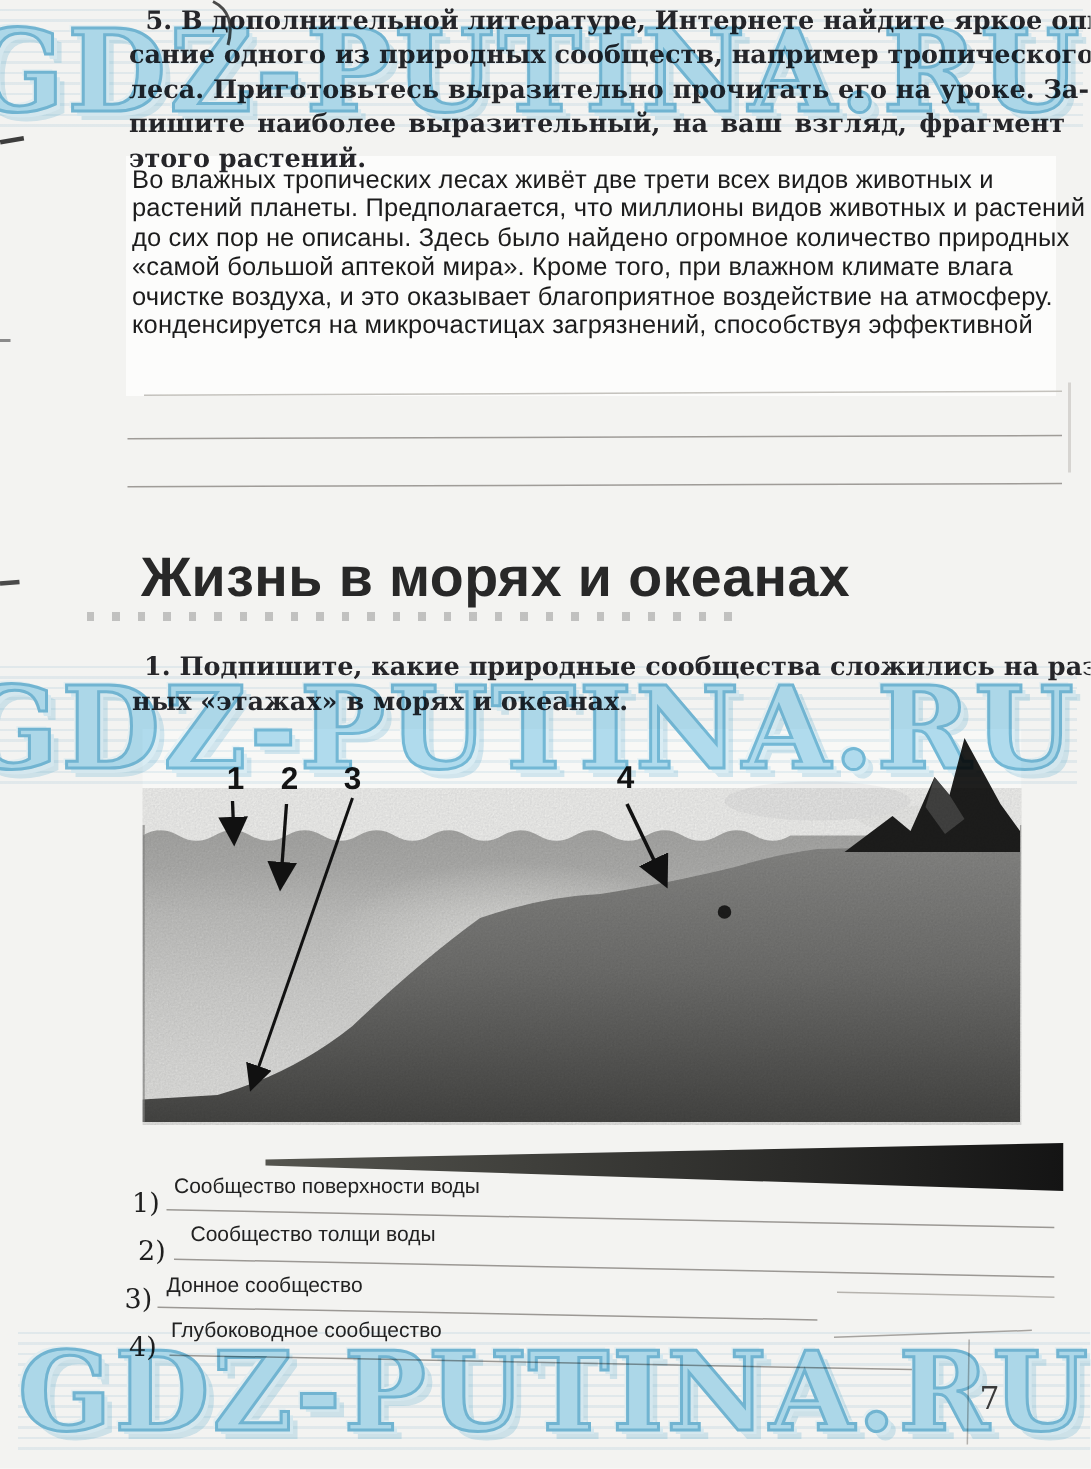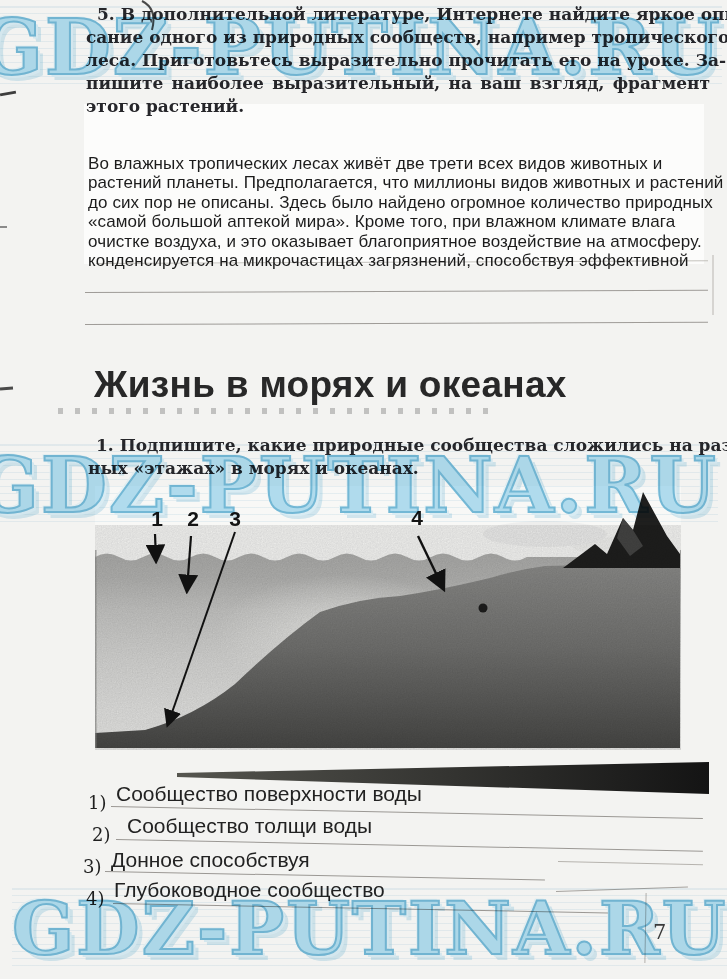--- a/index.html
+++ b/index.html
@@ -18,21 +18,21 @@
     text-align:justify;text-align-last:justify;white-space:nowrap;
   }
   .task-line.first{padding-left:11px;}
   .task-line.last{text-align:left;text-align-last:left;white-space:normal;}
   #task5{top:3px;}
   #task1{top:434px;width:618px;left:88px;}
   #task1 .task-line.first{padding-left:8px;}
 
   
   .para-bg{left:84px;top:104px;width:620px;height:160px;background:#fcfcfb;z-index:1;}
-  #answer-paragraph{left:88px;top:110px;width:616px;z-index:3;margin-top:44px;}
+  #answer-paragraph{left:88px;top:110px;width:616px;z-index:3;}
   .para-line{
     font-size:17px;line-height:19.4px;letter-spacing:.1px;
     color:#1c1c1c;white-space:nowrap;
   }
 
   
   .rule{height:0;border-top:1px solid #8f8c88;transform-origin:left center;z-index:2;opacity:.85;}
   .rule.light{border-top-color:#bab7b2;}
 
   
@@ -46,21 +46,21 @@
   }
 
   
   #sea-diagram{left:95px;top:486px;z-index:2;}
   .wedge-svg{left:175px;top:758px;z-index:2;}
 
   
   .ans-num{
     font-family:"DejaVu Serif",serif;font-size:18px;color:#1f1f1f;z-index:3;
   }
-  .ans-text{font-size:21px;color:#222;z-index:3;white-space:nowrap;}
+  .ans-text{font-size:14px;color:#222;z-index:3;white-space:nowrap;}
   .uline{height:0;border-top:1px solid #9b9894;transform-origin:left center;z-index:2;}
   .uline.faint{border-top-color:#b6b3ae;}
 
   
   .watermark{
     position:absolute;z-index:40;white-space:nowrap;
     font-family:"DejaVu Serif",serif;font-weight:bold;
     font-size:76px;line-height:1.1;letter-spacing:2px;
     color:#a5dcf4;-webkit-text-stroke:2px #58aed6;
     text-shadow:3px 3px 0 #d8f1fc,-2px -2px 0 #eaf8fe,6px 6px 0 rgba(88,174,214,.30);
@@ -183,21 +183,21 @@
 
 <div class="abs ans-num" style="left:88px;top:792px;">1)</div>
 <div class="abs ans-text" style="left:116px;top:782px;">Сообщество поверхности воды</div>
 <div class="abs uline" style="left:111px;top:806px;width:592px;transform:rotate(1.15deg);"></div>
 
 <div class="abs ans-num" style="left:92px;top:824px;">2)</div>
 <div class="abs ans-text" style="left:127px;top:814px;">Сообщество толщи воды</div>
 <div class="abs uline" style="left:116px;top:839px;width:587px;transform:rotate(1.15deg);"></div>
 
 <div class="abs ans-num" style="left:83px;top:856px;">3)</div>
-<div class="abs ans-text" style="left:111px;top:848px;">Донное способствуя</div>
+<div class="abs ans-text" style="left:111px;top:848px;">Донное сообщество</div>
 <div class="abs uline" style="left:105px;top:871px;width:440px;transform:rotate(1.1deg);"></div>
 <div class="abs uline faint" style="left:558px;top:861px;width:145px;transform:rotate(1.3deg);"></div>
 
 <div class="abs ans-num" style="left:86px;top:888px;">4)</div>
 <div class="abs ans-text" style="left:114px;top:878px;">Глубоководное сообщество</div>
 <div class="abs uline" style="left:113px;top:903px;width:495px;transform:rotate(1.1deg);"></div>
 
 <svg class="abs artifact" style="left:130px;top:0;" width="40" height="34">
   <path d="M12,1 C22,6 26,15 22,30" stroke="#2b2b2b" stroke-width="2" fill="none" opacity="0.85"></path>
 </svg>

